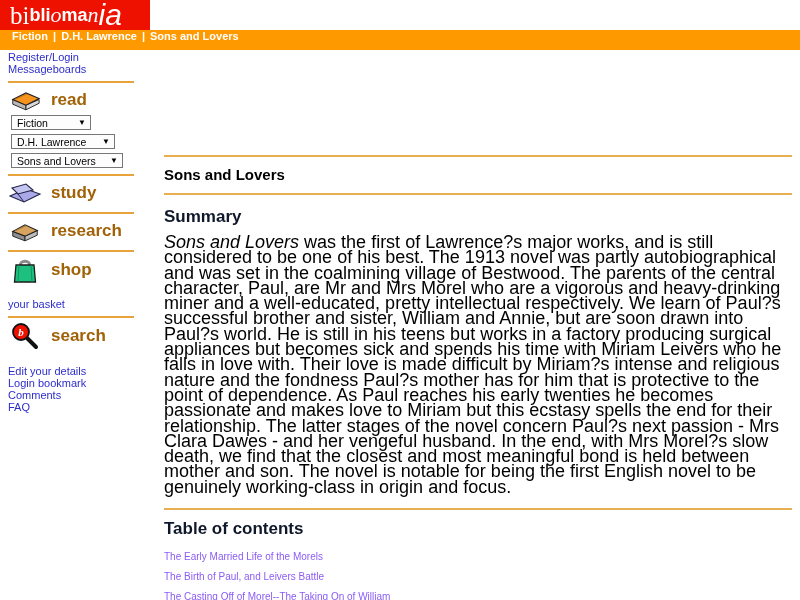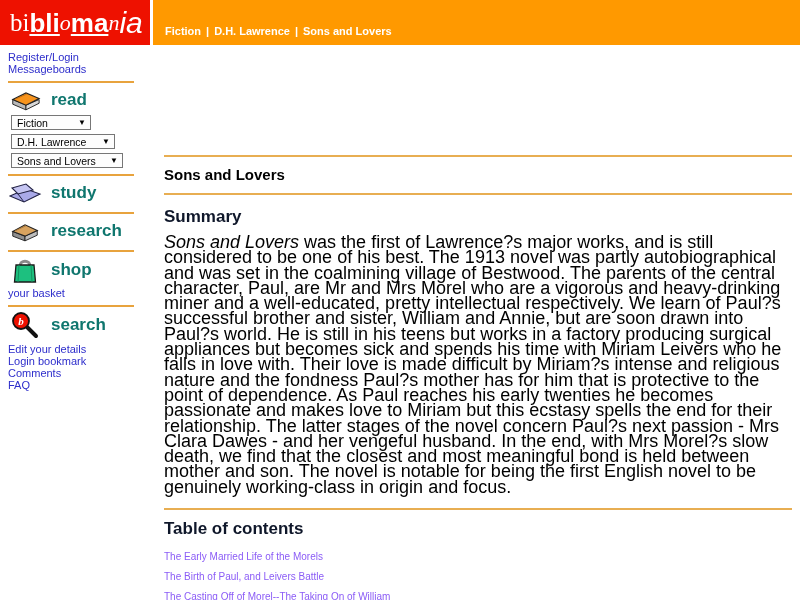--- a/index.html
+++ b/index.html
@@ -1,50 +1,50 @@
 <!DOCTYPE html>
 <html><head>
 <meta charset="utf-8">
 <style>
   * { margin: 0; padding: 0; box-sizing: border-box; }
   html, body { width: 800px; height: 600px; background: #ffffff; overflow: hidden; }
   body { font-family: "Liberation Sans", sans-serif; }
 
   
-  .topbar { display: flex; height: 45px; width: 800px; }
+  .topbar { display: flex; height: 45px; width: 800px; flex-direction: column; }
   .logo-box { width: 150px; height: 45px; background: #ee1100; display: flex; align-items: center; padding-left: 10px; }
   .logo-box .seg { color: #ffffff; line-height: 1; }
   .seg-serif      { font-family: "Liberation Serif", serif; font-size: 25px; }
-  .seg-bold       { font-family: "Liberation Sans", sans-serif; font-weight: bold; font-size: 26px; text-decoration: underline; }
+  .seg-bold       { font-family: "Liberation Sans", sans-serif; font-weight: bold; font-size: 18px; }
   .seg-italic     { font-family: "Liberation Serif", serif; font-style: italic; font-size: 22px; }
   .seg-sans       { font-family: "Liberation Sans", sans-serif; font-size: 30px; font-style: italic; }
   .topbar-gap { width: 3px; height: 45px; background: #ffffff; }
   .crumbbar { flex: 1; background: #ff9900; display: flex; align-items: flex-end; padding: 0 0 8px 12px; }
   .crumbbar .crumb, .crumbbar .crumb-sep { color: #ffffff; font-size: 11px; font-weight: bold; white-space: pre; }
   .crumb { cursor: pointer; }
   .crumb-sep { margin: 0 5px; }
 
   
   .content { display: flex; width: 800px; }
   .sidebar { width: 162px; padding: 7px 0 0 8px; flex-shrink: 0; }
   .main { flex: 1; padding: 0 8px 0 2px; }
 
   
   a.sb-link { display: block; color: #2d2dcb; font-size: 11px; line-height: 11px; margin-bottom: 1px; text-decoration: none; cursor: pointer; }
   .sb-rule { border: 0; border-top: 2px solid #e8a33d; width: 126px; margin: 6px 0 0 0; }
   .nav-row { display: flex; align-items: center; margin-top: 3px; height: 27px; }
   .nav-icon { width: 34px; display: flex; justify-content: center; align-items: center; flex-shrink: 0; }
-  .nav-label { color: #0f766e; font-weight: bold; font-size: 17px; margin-left: 9px; cursor: pointer; }
+  .nav-label { color: #a16207; font-weight: bold; font-size: 17px; margin-left: 9px; cursor: pointer; }
   .dropdown { background: #fdfdfd; border: 1px solid #777777; height: 15px; display: flex; align-items: center; justify-content: space-between; padding: 0 4px 0 5px; margin: 0 0 4px 3px; cursor: pointer; }
   .dropdown .dd-value { font-size: 10.5px; color: #000000; }
   .dropdown .dd-arrow { font-size: 8px; color: #000000; line-height: 1; }
   .dd-1 { width: 80px; margin-top: 2px; }
   .dd-2 { width: 104px; }
   .dd-3 { width: 112px; }
-  .sub-link-block { margin-top: 4px; }
+  .sub-link-block { margin-top: 15px; }
 
   
   .main-rule { border: 0; border-top: 2px solid #e8ae52; width: 100%; }
   .rule-top { margin-top: 110px; }
   .page-title { font-size: 15px; font-weight: bold; color: #000000; margin-top: 9px; }
   .rule-under-title { margin-top: 10px; }
   .section-heading { font-size: 17px; font-weight: bold; color: #0f172a; margin-top: 12px; }
   .summary-para { font-size: 18px; line-height: 15.3px; color: #000000; margin-top: 8px; }
   .summary-para .lead-italic { font-style: italic; }
   .rule-under-para { margin-top: 13px; }

